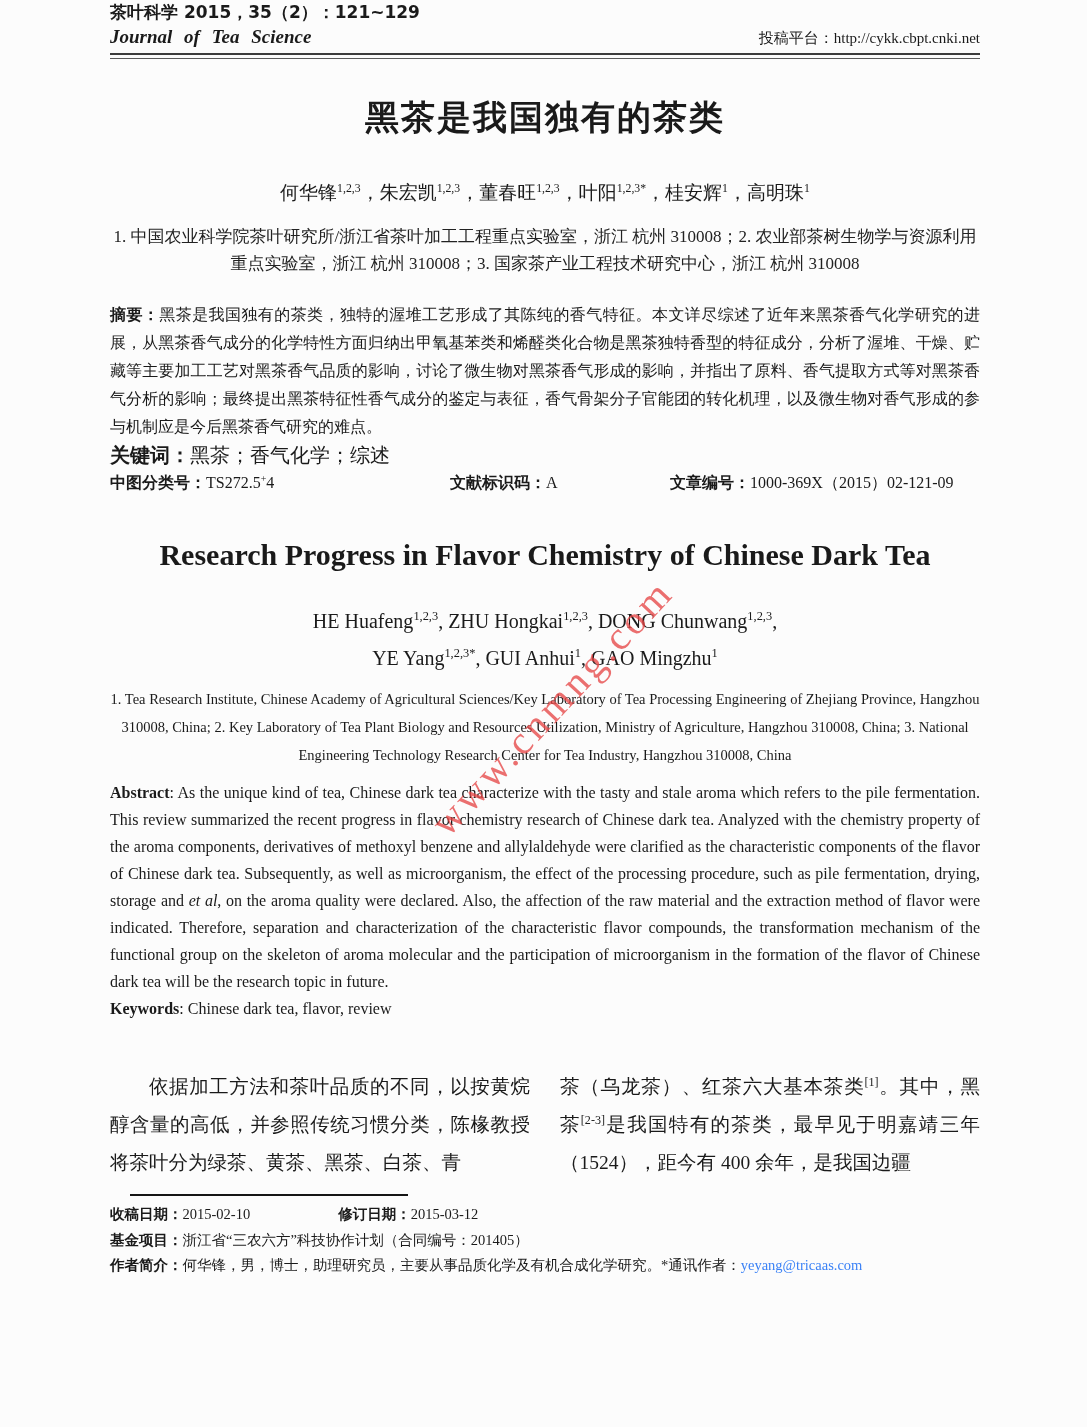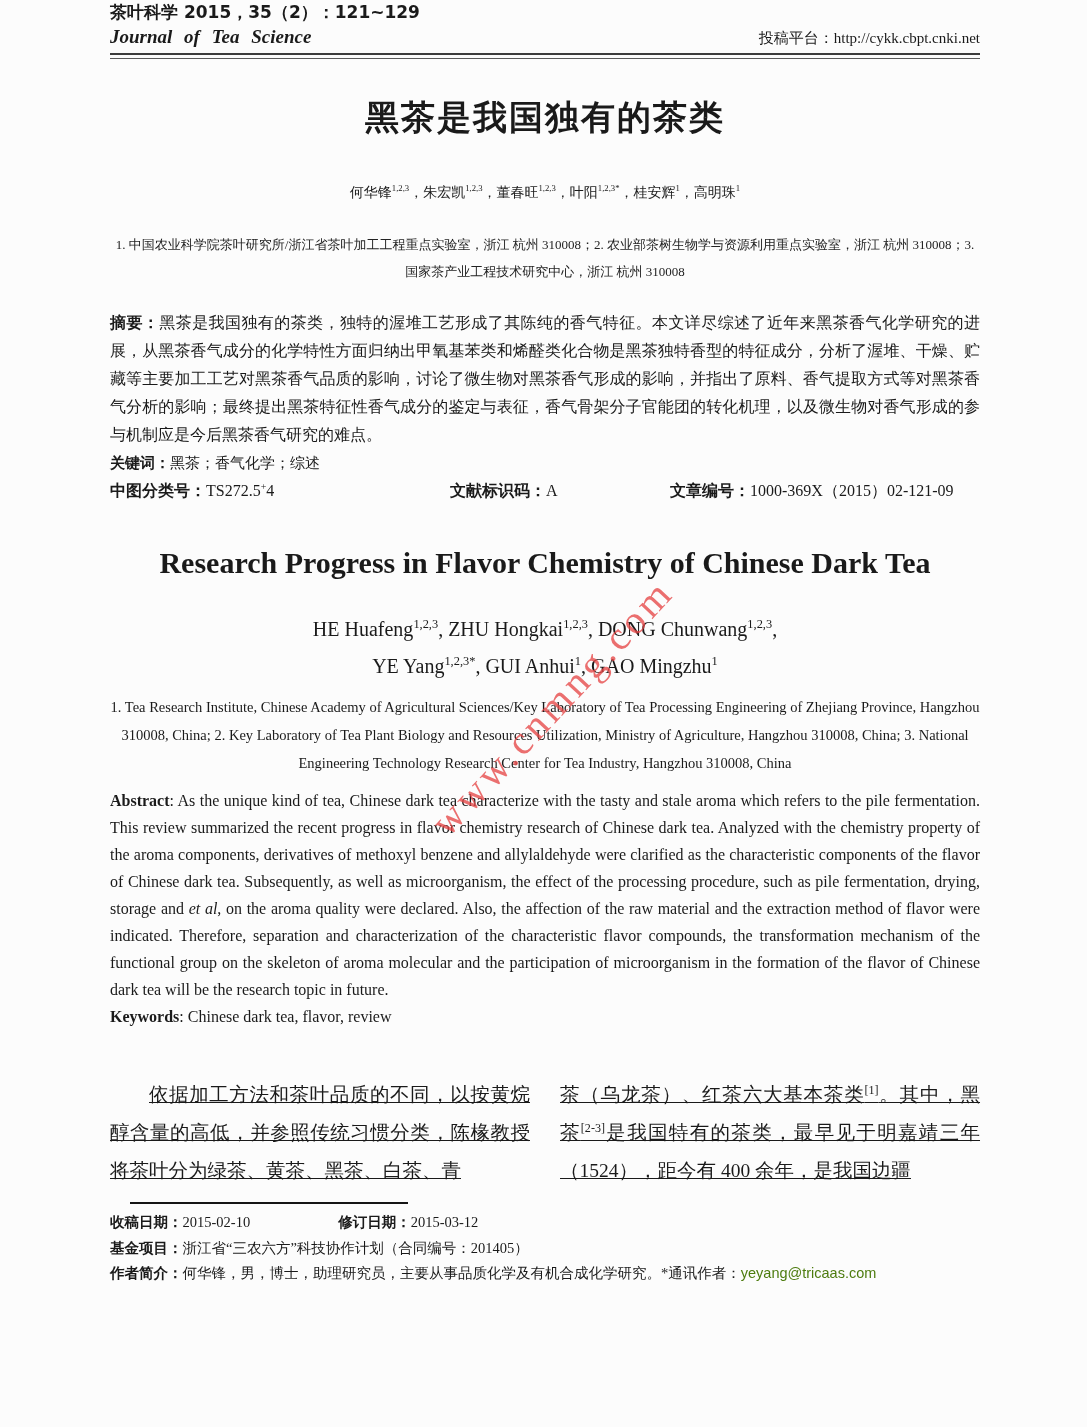--- a/index.html
+++ b/index.html
@@ -15,46 +15,46 @@
   .content{padding:0 107px 0 110px;}
   
   .hdr{}
   .hdr-row1{font-size:17px;font-weight:bold;line-height:24px;font-family:"DejaVu Sans",sans-serif;}
   .hdr-row2{display:flex;justify-content:space-between;align-items:baseline;margin-top:2px;}
   .hdr-journal-en{font-family:"Liberation Serif",serif;font-style:italic;font-weight:bold;font-size:19px;word-spacing:7px;}
   .hdr-platform{font-size:15px;}
   .hdr-rule{margin-top:5px;height:3px;border-top:2px solid #3c3c3c;border-bottom:1px solid #5a5a5a;}
   
   .title-cn{margin-top:34px;text-align:center;font-size:34px;font-weight:600;line-height:48px;font-family:"DejaVu Sans",sans-serif;letter-spacing:2px;}
-  .authors-cn{margin-top:38px;text-align:center;font-size:14px;line-height:28px;}
-  .affil-cn{margin-top:24px;text-align:center;font-size:13px;line-height:27px;color:#222;}
+  .authors-cn{margin-top:38px;text-align:center;font-size:19px;line-height:28px;}
+  .affil-cn{margin-top:16px;text-align:center;font-size:17px;line-height:27px;color:#222;}
   sup{font-size:0.62em;line-height:0;vertical-align:super;}
   .abstract-cn{margin-top:24px;font-size:16px;line-height:28px;text-align:justify;}
   .lbl{font-weight:bold;font-family:"DejaVu Sans",sans-serif;}
-  .kw-cn{font-size:15px;line-height:28px;}
+  .kw-cn{font-size:20px;line-height:28px;}
   .clc-row{display:flex;font-size:16px;line-height:28px;}
   .clc-row .seg1{width:340px;}
   .clc-row .seg2{width:220px;}
   
   .title-en{margin-top:38px;text-align:center;font-family:"Liberation Serif",serif;font-weight:bold;font-size:30px;line-height:40px;}
   .authors-en{margin-top:28px;text-align:center;font-size:20px;line-height:37px;font-family:"Liberation Serif",serif;}
   .affil-en{margin-top:8px;text-align:center;font-size:14.5px;line-height:28px;font-family:"Liberation Serif",serif;}
   .abstract-en{margin-top:10px;font-size:16px;line-height:27px;text-align:justify;font-family:"Liberation Serif",serif;}
   .kw-en{font-size:16px;line-height:27px;font-family:"Liberation Serif",serif;}
   .kw-en .lbl,.abstract-en .lbl{font-family:Liberation Serif, serif;font-weight:bold;}
   
-  .body-cols{margin-top:46px;display:flex;justify-content:space-between;text-decoration:underline;}
+  .body-cols{margin-top:46px;display:flex;justify-content:space-between;}
   .col{width:420px;font-size:19.5px;line-height:38px;text-align:justify;}
   .col-left p{text-indent:2em;margin:0;}
   .col-right p{margin:0;}
   
   .foot-rule{margin-top:12px;margin-left:20px;width:278px;border-top:2px solid #151515;}
   .footer{margin-top:6px;font-size:14.5px;line-height:25.5px;}
   .foot-row1 .gap{display:inline-block;width:88px;}
-  .email{color:#4d7c0f;text-decoration:none;font-family:Liberation Sans, sans-serif;}
+  .email{color:#3b82f6;text-decoration:none;font-family:Liberation Serif, serif;}
   
   .watermark{
     position:absolute;left:552px;top:707px;
     transform:translate(-50%,-50%) rotate(-47deg);
     font-size:40px;letter-spacing:4px;white-space:nowrap;
     font-family:"Liberation Serif",serif;
     color:rgba(230,70,70,0.78);
     pointer-events:none;
   }
 </style>

